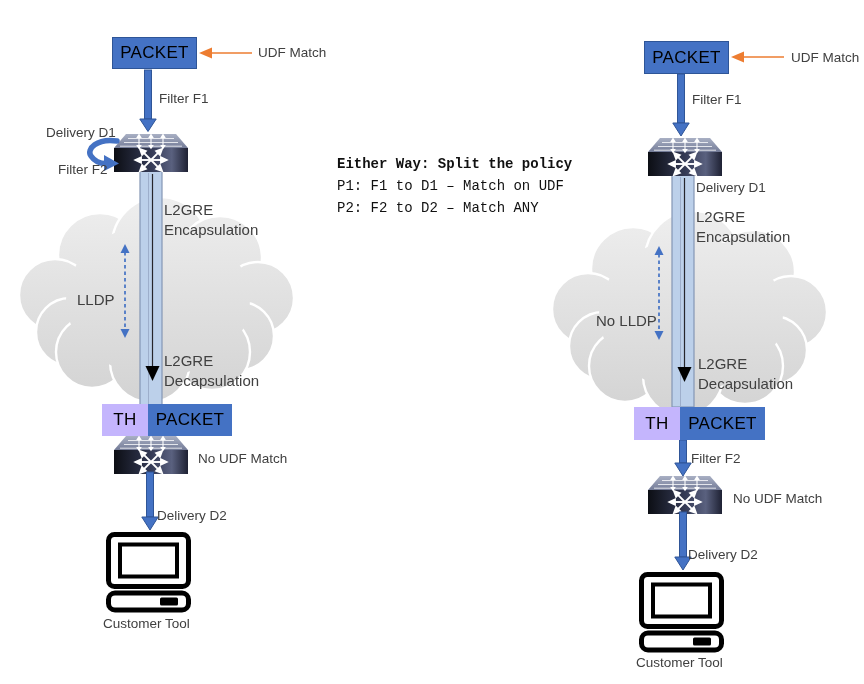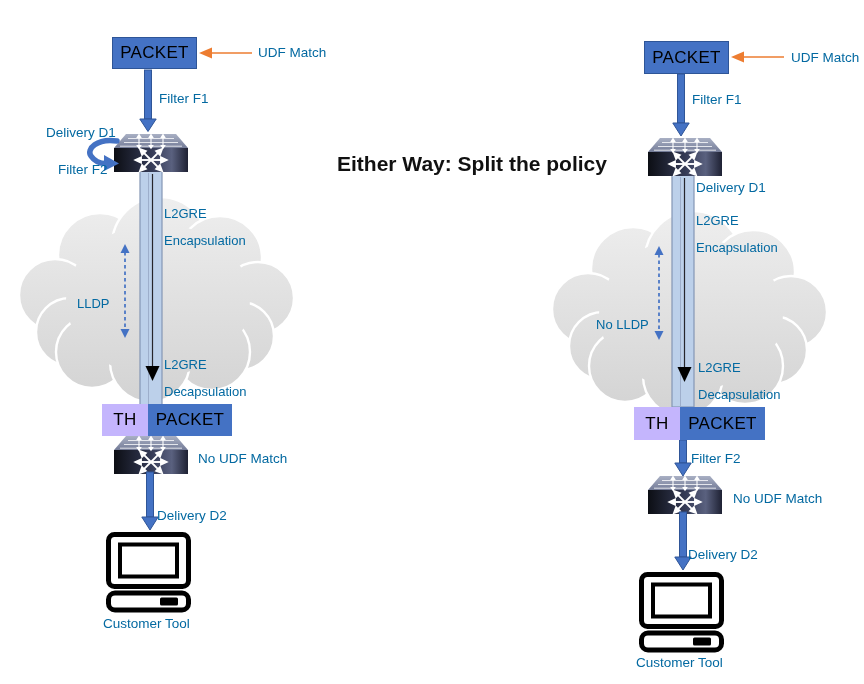--- a/index.html
+++ b/index.html
@@ -2,34 +2,34 @@
 <html><head>
 <meta charset="utf-8">
 <style>
   html,body{margin:0;padding:0;background:#ffffff;}
   .canvas{
     position:relative;width:864px;height:684px;background:#ffffff;
     font-family:"Liberation Sans",sans-serif;overflow:hidden;
   }
   svg.layer{position:absolute;left:0;top:0;z-index:1;}
   .lbl{
-    position:absolute;z-index:3;color:#0369a1;font-size:13.5px;
+    position:absolute;z-index:3;color:#404040;font-size:13.5px;
     line-height:15px;white-space:pre-line;
   }
-  .lbl.md{font-size:13px;line-height:27px;}
+  .lbl.md{font-size:15px;line-height:20px;}
   .box{
     position:absolute;z-index:2;display:flex;align-items:center;justify-content:center;
     color:#000;font-size:17px;letter-spacing:0.3px;box-sizing:border-box;
   }
   .packet{background:#4472C4;border:1.6px solid #2E5597;}
   .packet.flat{border:none;}
   .th{background:#c4b5fd;}
   .note{
     position:absolute;left:337px;top:153px;z-index:3;color:#111;
-    font-size:21px;line-height:22px;
+    font-size:14px;line-height:22px;font-family:Liberation Mono, monospace;
   }
   .note .t{font-weight:bold;}
   .cloudc{fill:url(#cloudGrad);stroke:#ffffff;stroke-width:2.4;}
   .barrow{fill:#4472C4;stroke:#2F5597;stroke-width:1;}
   .dash-line{stroke:#4472C4;stroke-width:1.7;stroke-dasharray:3.5,3;fill:none;}
   .dash-tip{fill:#4472C4;}
 </style>
 </head>
 <body>
 
@@ -208,15 +208,17 @@
   <div class="lbl md" style="left:596px;top:286px;margin-top:25px;">No LLDP</div>
   <div class="lbl md" style="left:698px;top:354px;">L2GRE
 Decapsulation</div>
   <div class="lbl" style="left:691px;top:451px;">Filter F2</div>
   <div class="lbl" style="left:733px;top:491px;">No UDF Match</div>
   <div class="lbl" style="left:688px;top:547px;">Delivery D2</div>
   <div class="lbl" style="left:636px;top:655px;">Customer Tool</div>
 
   <div class="note">
     <div class="t">Either Way: Split the policy</div>
+    <div>P1: F1 to D1 – Match on UDF</div>
+    <div>P2: F2 to D2 – Match ANY</div>
   </div>
 
 </div>
 
 </body></html>

